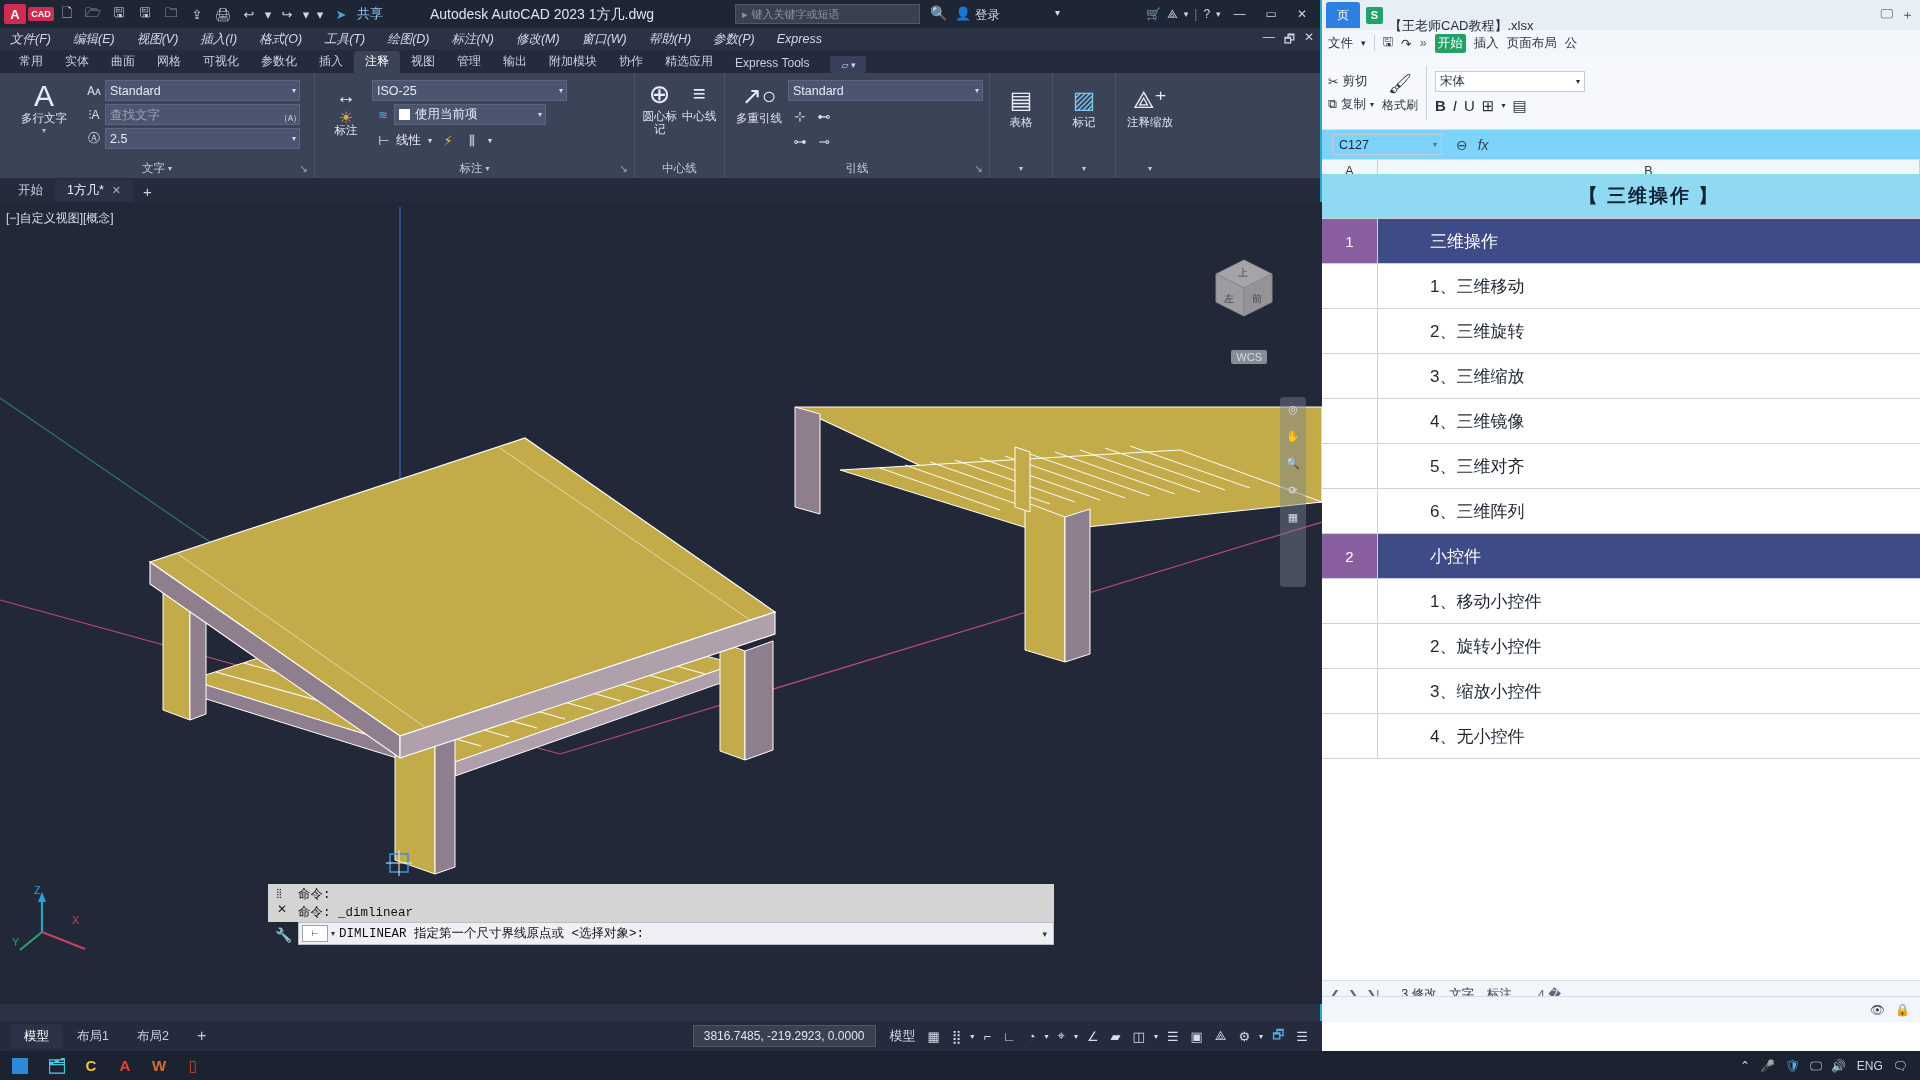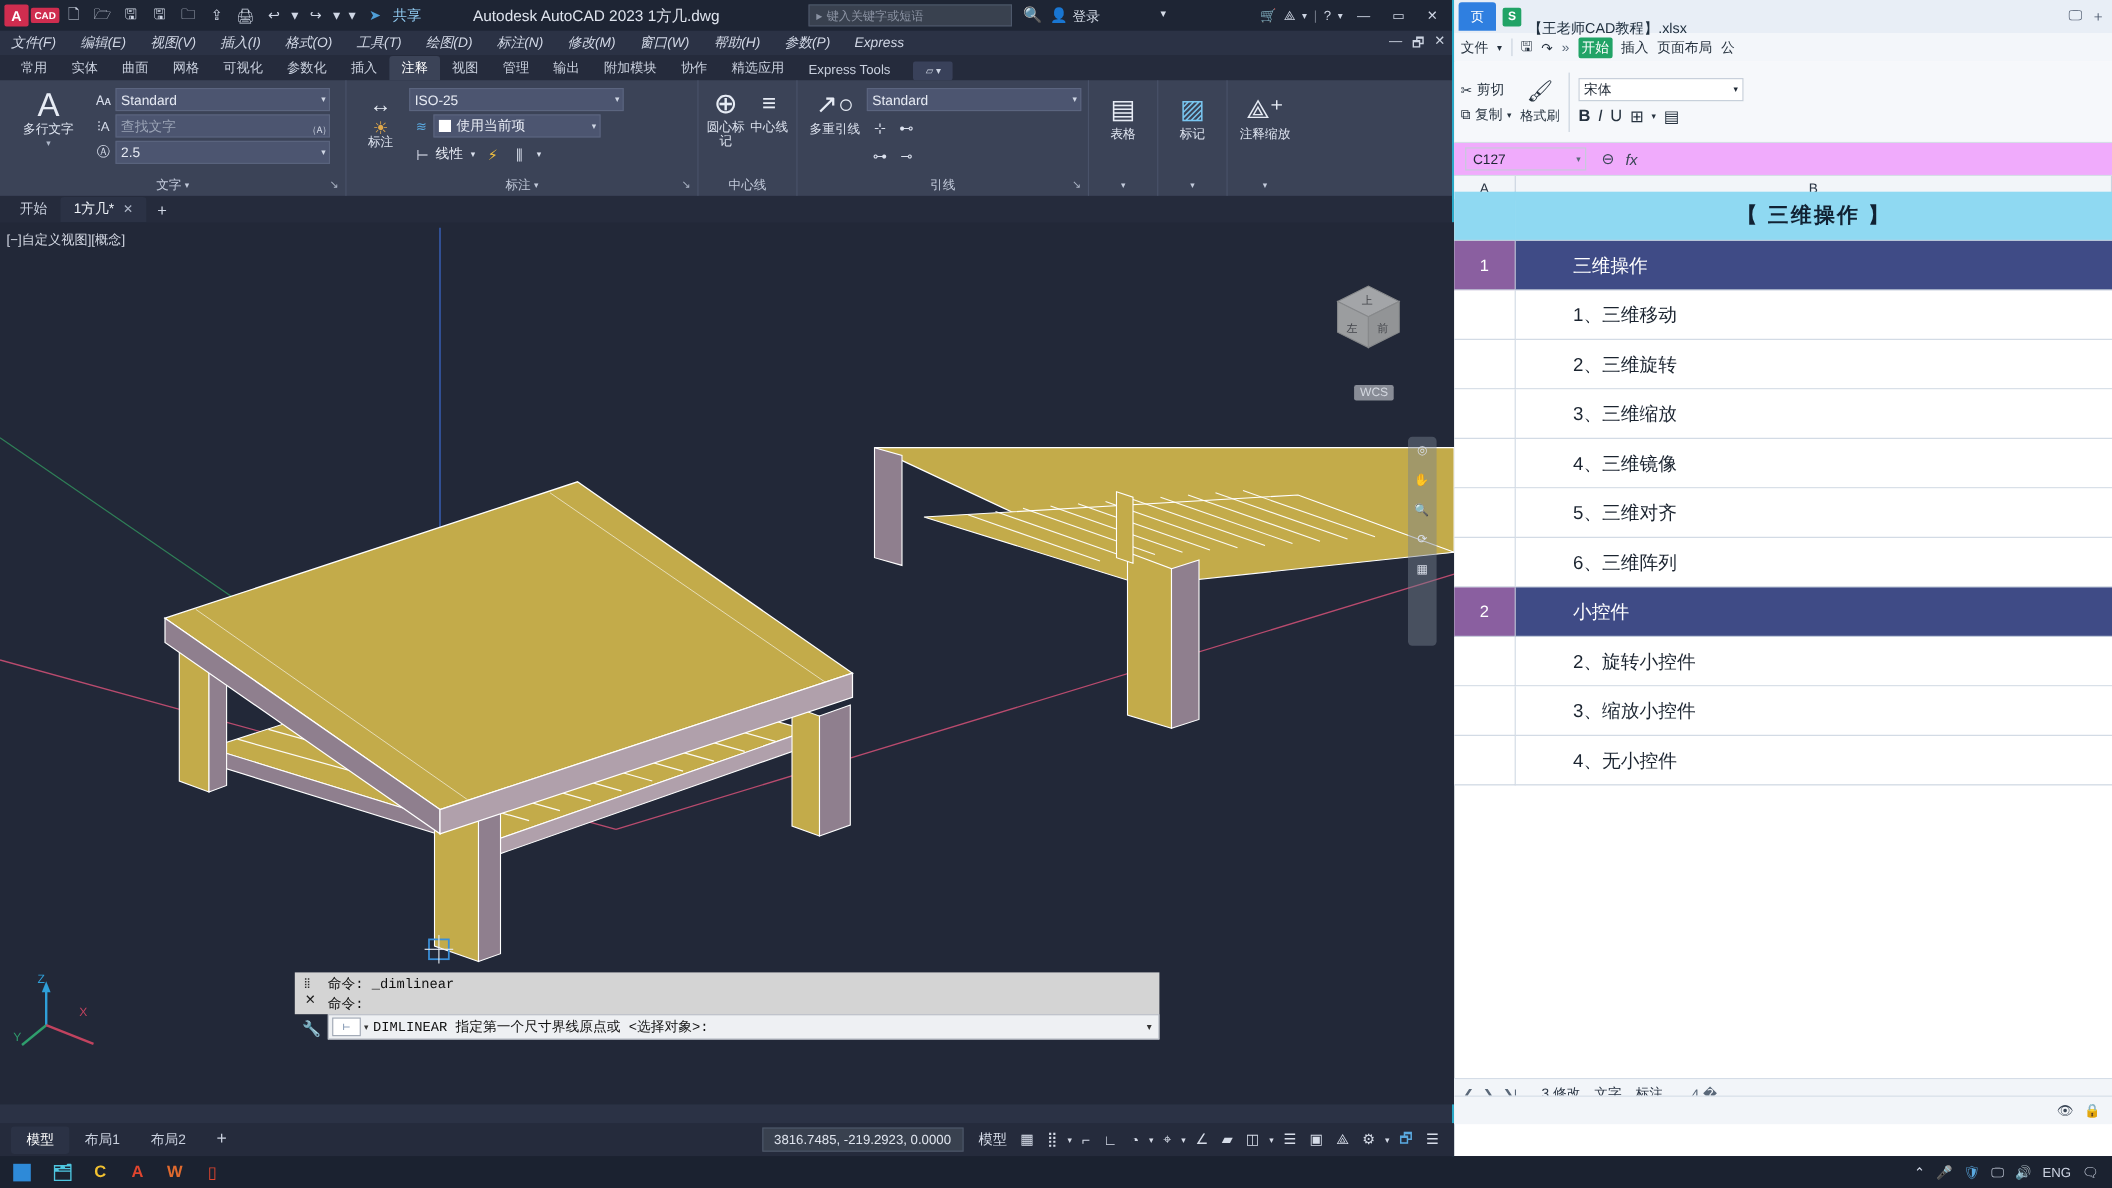--- a/index.html
+++ b/index.html
@@ -133,21 +133,21 @@
   .xl-ribbon { height:74px; background:#f6f8fb; display:flex; align-items:center; padding-left:6px;
                border-bottom:1px solid #d5dde7; }
   .xl-grp { display:flex; flex-direction:column; gap:6px; font-size:12.5px; color:#26323f; }
   .xl-ritem { display:flex; align-items:center; gap:4px; }
   .xl-pastebrush { display:flex; flex-direction:column; align-items:center; font-size:12px;
                    color:#26323f; gap:2px; margin:0 8px; }
   .xl-fontarea { display:flex; flex-direction:column; gap:5px; margin-left:8px; }
   .xl-fontsel { width:150px; height:21px; border:1px solid #c3ccd8; background:#fff; font-size:12.5px;
                 color:#1d2733; display:flex; align-items:center; padding:0 4px; position:relative; }
   .xl-fmtrow { display:flex; align-items:center; gap:7px; font-size:15px; color:#26323f; }
-  .xl-formula { height:30px; background:#f0abfc; display:flex; align-items:center; border-bottom:1px solid #d5dde7;}
+  .xl-formula { height:30px; background:#7dd3fc; display:flex; align-items:center; border-bottom:1px solid #d5dde7;}
   .xl-namebox { width:110px; height:21px; border:1px solid #c3ccd8; margin-left:10px; display:flex;
                 align-items:center; padding:0 6px; font-size:12.5px; color:#1d2733; position:relative; }
   .xl-fx { display:flex; align-items:center; gap:10px; margin-left:14px; color:#3a4656; font-size:14px; }
   .xl-colhdr { height:22px; background:#f2f5f9; display:flex; border-bottom:1px solid #c9d3df;
                font-size:12.5px; color:#2a3544; }
   .xl-colhdr .c { display:flex; align-items:center; justify-content:center; border-right:1px solid #c9d3df; }
   .xl-grid { position:absolute; top:174px; left:0; width:598px; height:805px; overflow:hidden; }
   .xrow { display:flex; height:45px; }
   .xrow .rh { width:56px; border-right:1px solid #c9d3df; border-bottom:1px solid #c9d3df;
               display:flex; align-items:center; justify-content:center; font-size:15px; color:#fff;
@@ -539,22 +539,22 @@
       <div>✋</div>
       <div>🔍</div>
       <div>⟳</div>
       <div>▦</div>
     </div>
 
     <div class="cmdwin">
       <div class="cmdhist">
         <div class="cmdgrip">⣿</div>
         <div class="cmdclose">✕</div>
+        <div class="l">命令:</div>
         <div class="l">命令: _dimlinear</div>
-        <div class="l">命令:</div>
       </div>
       <div class="cmdwrench">🔧</div>
       <div class="cmdinput">
         <span class="pfx">⊢</span>
         <span style="font-size:8px;color:#333;margin-right:4px">▾</span>
         <span class="txt">DIMLINEAR 指定第一个尺寸界线原点或 &lt;选择对象&gt;:</span>
         <span class="car2">▾</span>
       </div>
     </div>
   </div>
@@ -698,20 +698,24 @@
     <div class="xrow">
       <div class="rh empty"></div>
       <div class="cell">6、三维阵列</div>
     </div>
     <div class="xrow banner">
       <div class="rh">2</div>
       <div class="cell">小控件</div>
     </div>
     <div class="xrow">
       <div class="rh empty"></div>
+      <div class="cell">1、移动小控件</div>
+    </div>
+    <div class="xrow">
+      <div class="rh empty"></div>
       <div class="cell">2、旋转小控件</div>
     </div>
     <div class="xrow">
       <div class="rh empty"></div>
       <div class="cell">3、缩放小控件</div>
     </div>
     <div class="xrow">
       <div class="rh empty"></div>
       <div class="cell">4、无小控件</div>
     </div>

